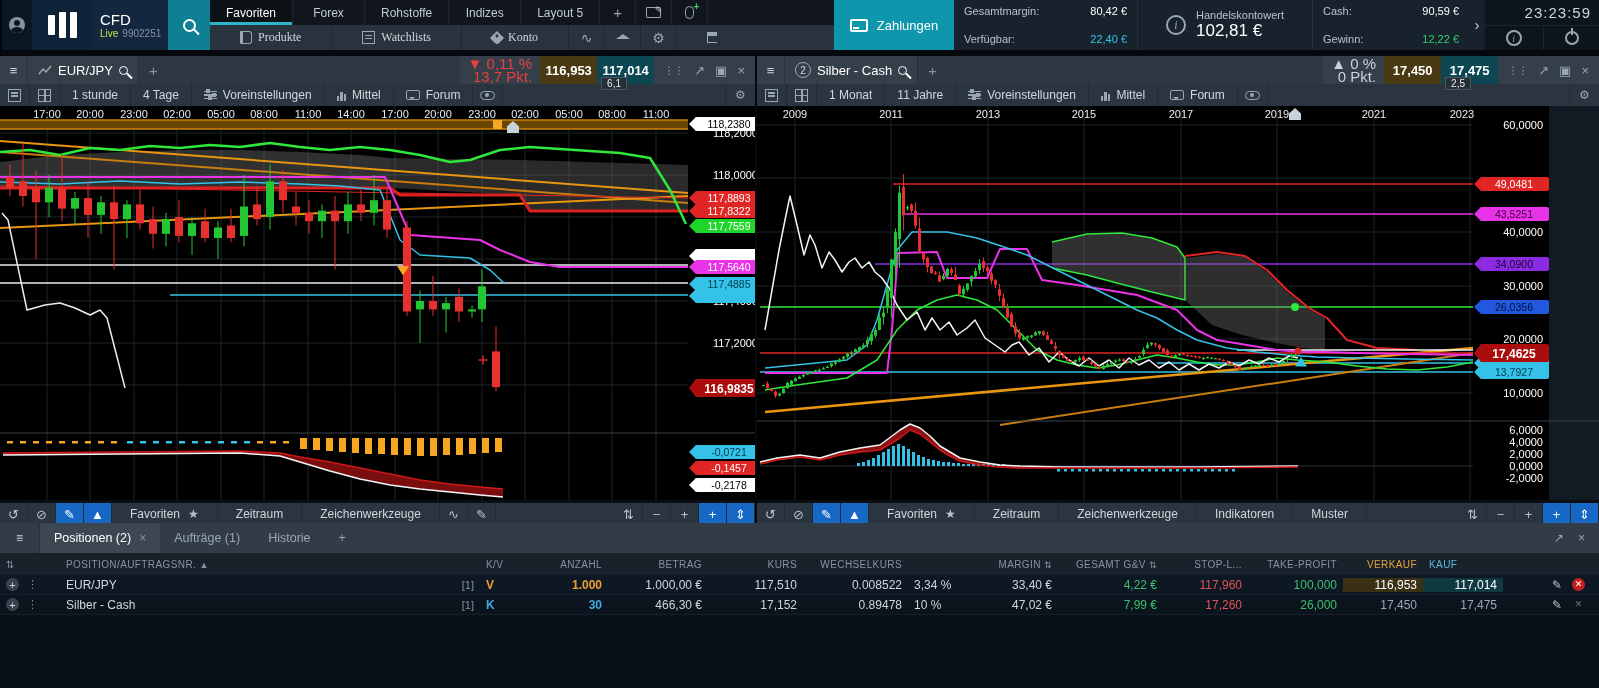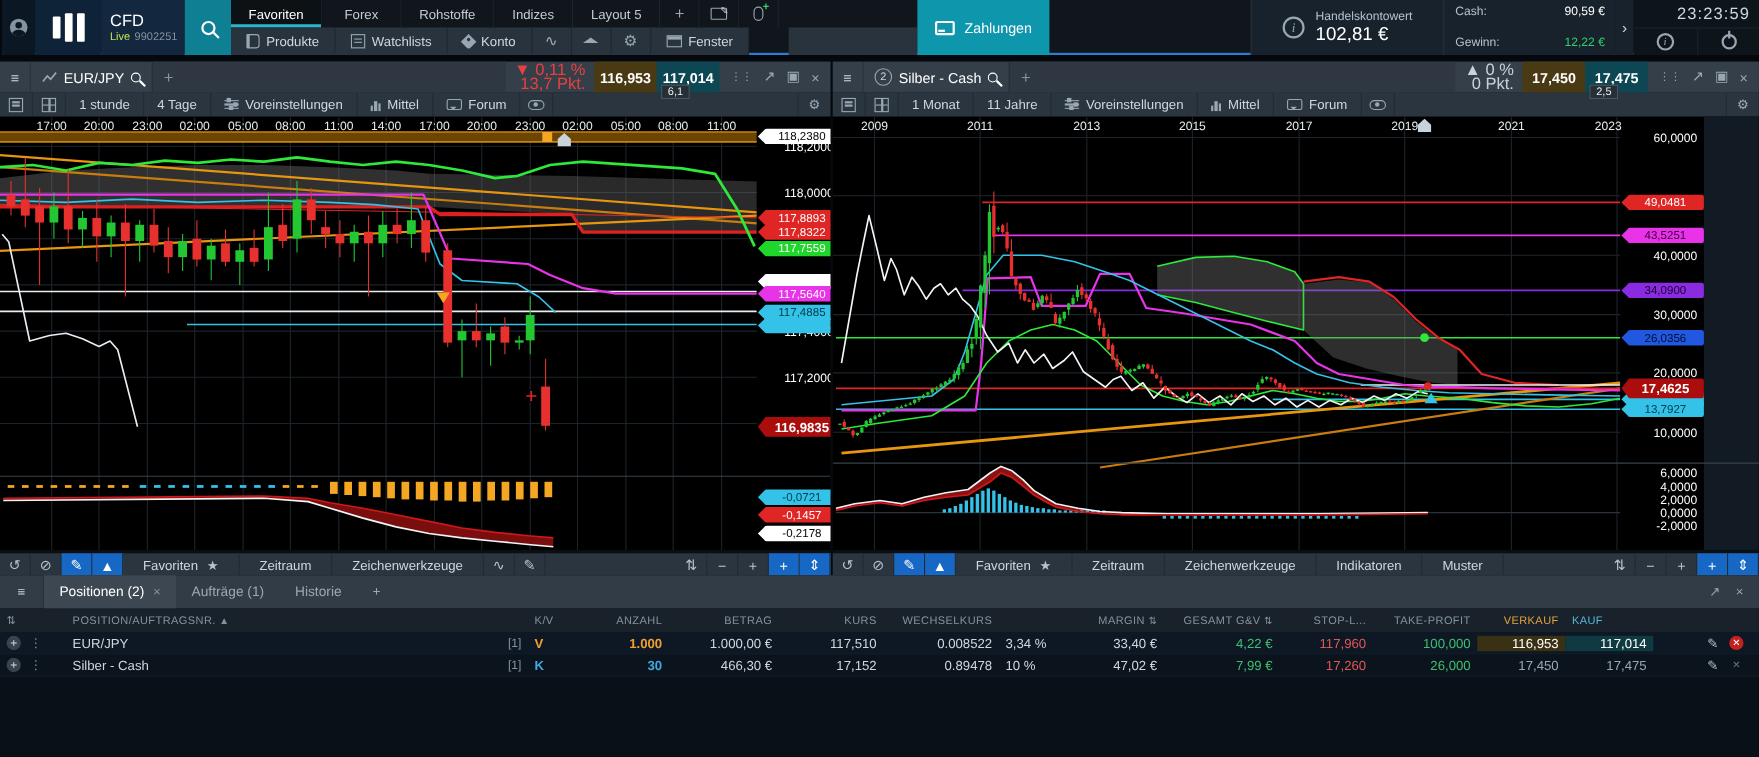--- a/index.html
+++ b/index.html
@@ -17,21 +17,21 @@
   #brand .live { font-size:10px; color:#c6e34a; }
   #brand .accno { font-size:10px; color:#8593a0; margin-left:4px; }
   #searchbtn { left:166px; top:0; width:42px; height:50px; background:#0f7f93; cursor:pointer; }
   .mag { width:13px; height:13px; border:2px solid #fff; border-radius:50%; position:relative; }
   .mag:after { content:""; position:absolute; width:7px; height:2px; background:#fff; transform:rotate(45deg); right:-6px; bottom:-3px; }
   .tabrow1 { position:absolute; top:0; height:25px; display:flex; }
   .tabrow2 { position:absolute; top:25px; height:25px; display:flex; }
   .tab1 { min-width:72px; padding:0 16px; display:flex; align-items:center; justify-content:center; color:#c2ccd4; background:#10161c; border-right:1px solid #1c242c; cursor:pointer; }
   .tab1.active { color:#fff; box-shadow:inset 0 -3px 0 #2bb7ca; background:#0c1116; }
   .tool1 { width:36px; display:flex; align-items:center; justify-content:center; color:#9aa7b2; background:#10161c; border-right:1px solid #1c242c; cursor:pointer; font-size:15px; }
-  .tab2 { padding:0 14px; display:flex; align-items:center; justify-content:center; gap:6px; color:#cfd7dd; background:#29333d; border-right:1px solid #1f2831; cursor:pointer; }
+  .tab2 { padding:0 30px; display:flex; align-items:center; justify-content:center; gap:6px; color:#cfd7dd; background:#29333d; border-right:1px solid #1f2831; cursor:pointer;font-family:Liberation Serif, serif; }
   .tool2 { width:36px; display:flex; align-items:center; justify-content:center; color:#9aa7b2; background:#29333d; border-right:1px solid #1f2831; cursor:pointer; font-size:14px; }
   #row2fill { position:absolute; left:715px; top:25px; width:117px; height:25px; background:#29333d; }
   #payments { left:832px; top:0; width:120px; height:50px; background:#0d96ac; color:#fff; gap:9px; font-size:13px; cursor:pointer; }
   .card-ic { width:18px; height:13px; border:2px solid #fff; border-radius:2px; position:relative; }
   .card-ic:after { content:""; position:absolute; left:1px; right:7px; bottom:1px; height:2px; background:#fff; }
   #stats1 { left:952px; top:0; width:183px; height:50px; background:#18222c; flex-direction:column; padding:5px 10px; justify-content:space-between; align-items:stretch; }
   .statline { display:flex; justify-content:space-between; font-size:11px; color:#b8c2cc; }
   #kontow { left:1135px; top:0; width:175px; height:50px; background:#18222c; gap:10px; border-left:1px solid #27313b; }
   .info-ic { width:20px; height:20px; border:2px solid #9aa7b2; border-radius:50%; color:#9aa7b2; font-size:12px; display:flex; align-items:center; justify-content:center; font-style:italic; font-family:"Liberation Serif",serif; }
   #stats2 { left:1310px; top:0; width:157px; height:50px; background:#18222c; flex-direction:column; padding:5px 10px; justify-content:space-between; align-items:stretch; border-left:1px solid #27313b; }
@@ -179,20 +179,30 @@
     <div class="tab2">
         <span class="window-ic"></span>
         <span>Fenster</span>
       </div>
   </div>
   <div id="row2fill"></div>
   <div class="hcell" id="payments">
       <span class="card-ic"></span>
       <span>Zahlungen</span>
     </div>
+  <div class="hcell" id="stats1">
+    <div class="statline">
+        <span>Gesamtmargin:</span>
+        <span style="color:#fff">80,42 €</span>
+      </div>
+    <div class="statline">
+        <span>Verfügbar:</span>
+        <span style="color:#35c2e8">22,40 €</span>
+      </div>
+  </div>
   <div class="hcell" id="kontow">
     <span class="info-ic">i</span>
     <div style="display:flex;flex-direction:column;align-items:flex-start">
       <span style="font-size:11px;color:#b8c2cc">Handelskontowert</span>
       <span style="font-size:17px;color:#fff">102,81 €</span>
     </div>
   </div>
   <div class="hcell" id="stats2">
     <div class="statline">
         <span>Cash:</span>

